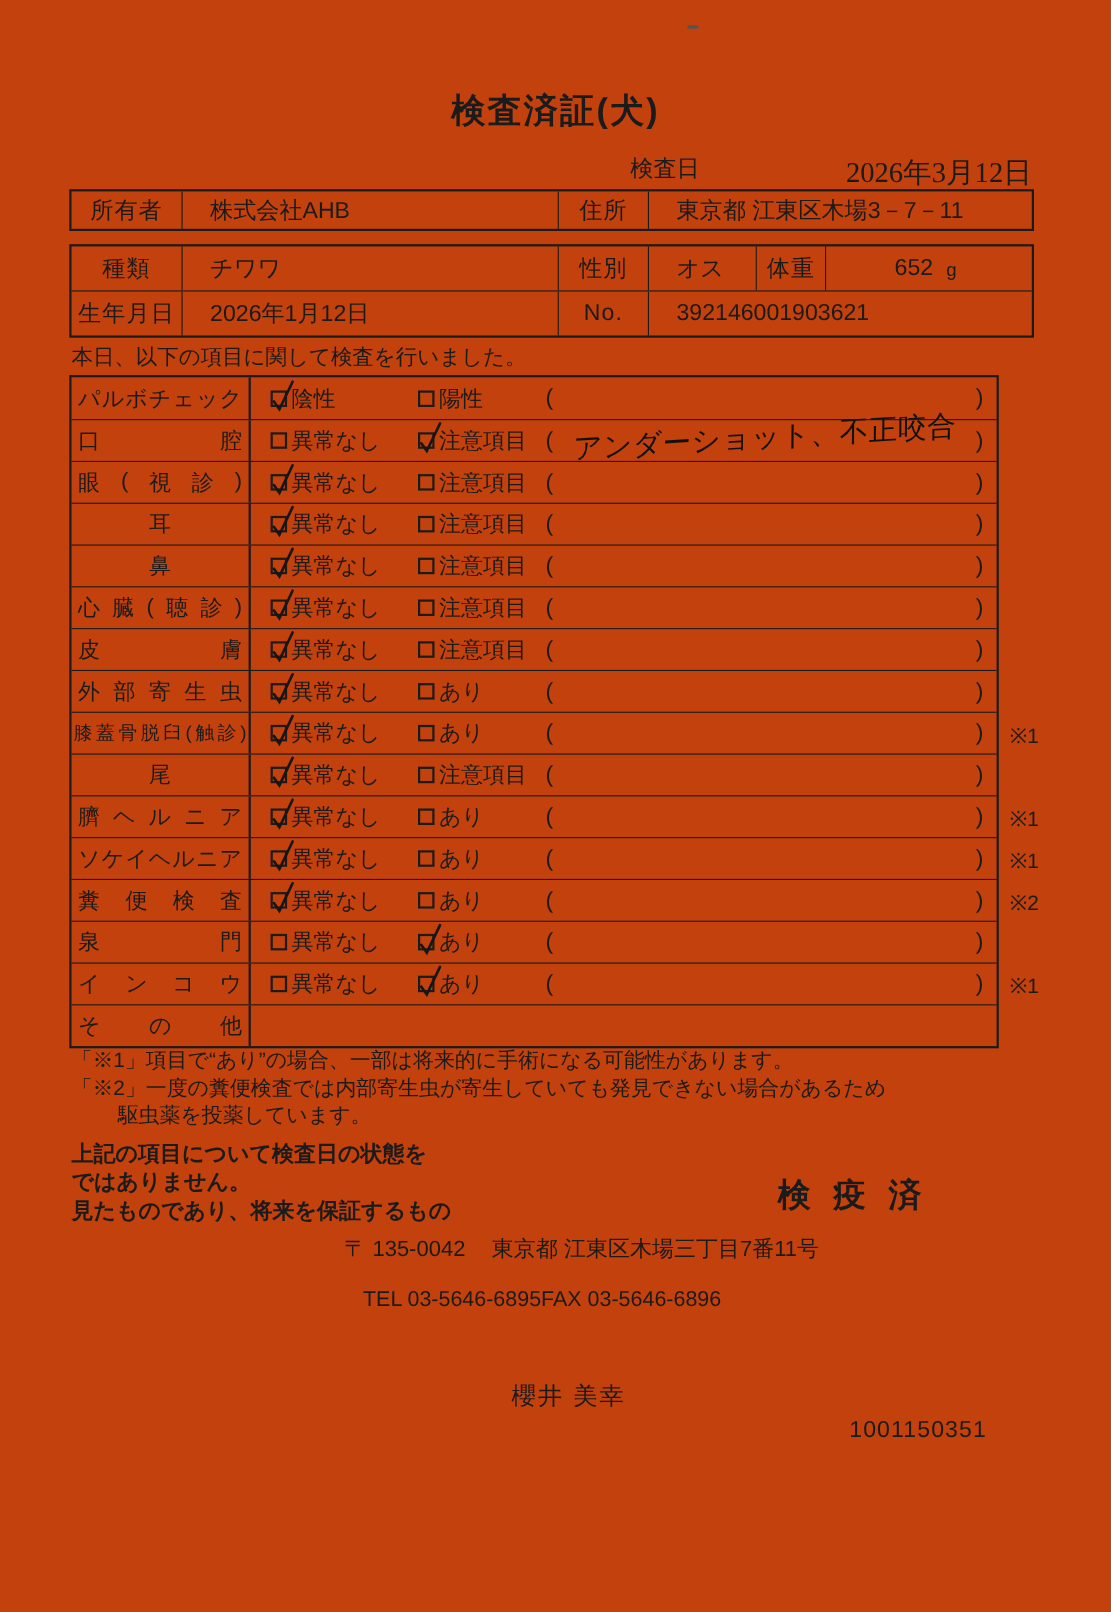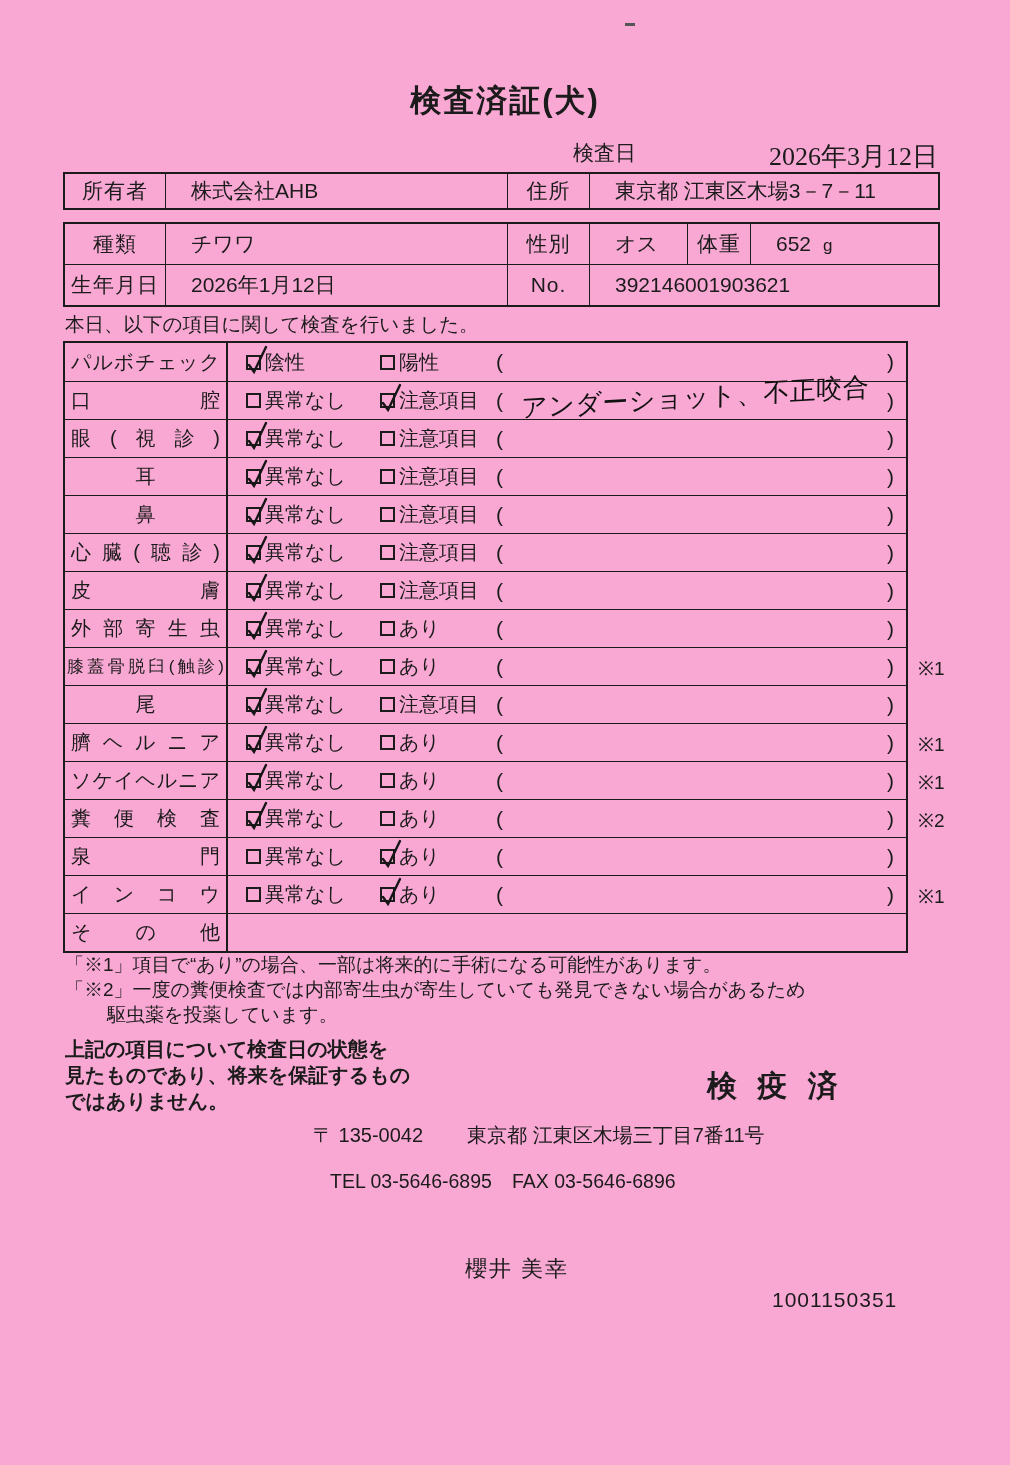--- a/index.html
+++ b/index.html
@@ -1,19 +1,19 @@
 <!DOCTYPE html>
 <html><head>
 <meta charset="utf-8">
 <style>
   * { margin:0; padding:0; box-sizing:border-box; }
   html,body { background:#e8e8e8; }
   .page {
     position:relative; width:1010px; height:1465px; margin:0 auto;
-    background:#f9a8d4; color:#1b1b1b;
+    background:#c2410c; color:#1b1b1b;
     font-family:"Liberation Sans", sans-serif;
     overflow:hidden;
   }
   .scan-artifact { position:absolute; left:625px; top:23px; width:10px; height:3px; background:#555; }
 
   .doc-title {
     position:absolute; top:80px; left:0; width:100%;
     text-align:center; font-size:31px; font-weight:bold; letter-spacing:2px;
   }
   .exam-date-label { position:absolute; left:573px; top:139px; font-size:21px; }
@@ -27,21 +27,21 @@
   .t-owner { top:172px; height:38px; }
   .t-animal { top:222px; height:85px; }
   .info-row { display:flex; flex:1; min-height:0; }
   .info-row + .info-row { border-top:1.5px solid #1b1b1b;text-align:right; }
   .cell { display:flex; align-items:center; padding:0 25px; font-size:21px; min-width:0; }
   .cell + .cell { border-left:1.5px solid #1b1b1b; }
   .cell.lbl { justify-content:center; padding:0 4px; letter-spacing:1px; }
   .w100 { width:100px; flex:none; } .w342 { width:342px; flex:none; }
   .w82 { width:82px; flex:none; } .w98 { width:98px; flex:none; } .w63 { width:63px; flex:none; }
   .grow { flex:1; }
-  .val-right { justify-content:flex-start; }
+  .val-right { justify-content:center; }
   .unit { font-size:17px; margin:3px 6px 0 12px; }
 
   .intro { position:absolute; left:65px; top:311px; font-size:19.5px; }
 
   
   .exam-table {
     position:absolute; left:63px; top:341px; width:845px;
     border:2.5px solid #1b1b1b;
   }
   .exam-row { display:flex; height:38px; position:relative; align-items:stretch; }
@@ -71,23 +71,23 @@
   .footnote-line.indent { padding-left:42px; }
 
   .disclaimer { position:absolute; left:65px; top:1036px; font-size:20px; font-weight:bold; line-height:26px; }
 
   .quarantine-stamp {
     position:absolute; left:707px; top:1066px;
     font-size:30px; font-weight:600; letter-spacing:6px; white-space:nowrap;
   }
 
   .postal-line { position:absolute; left:313px; top:1122px; font-size:20px; display:flex; }
-  .postal-code { margin-right:44px; }
+  .postal-code { margin-right:24px; }
   .tel-line { position:absolute; left:330px; top:1170px; font-size:19.5px; display:flex; }
-  .tel { margin-right:20px; }
+  .tel { }
   .clinic-name { position:absolute; left:330px; top:1222px; font-size:27px; letter-spacing:1px; }
   .vet-name { position:absolute; left:465px; top:1254px; font-size:22px; letter-spacing:2px; }
   .serial { position:absolute; left:772px; top:1288px; font-size:21px; letter-spacing:1px; }
 </style>
 </head>
 <body>
 
 <div class="page">
 
   <div class="scan-artifact"></div>
@@ -521,22 +521,22 @@
     </div>
 
   <div class="footnotes" id="footnotes">
       <div class="footnote-line">「※1」項目で“あり”の場合、一部は将来的に手術になる可能性があります。</div>
       <div class="footnote-line">「※2」一度の糞便検査では内部寄生虫が寄生していても発見できない場合があるため</div>
       <div class="footnote-line indent">駆虫薬を投薬しています。</div>
     </div>
 
   <div class="disclaimer">
     <div>上記の項目について検査日の状態を</div>
+    <div>ではありません。</div>
     <div>見たものであり、将来を保証するもの</div>
-    <div>ではありません。</div>
   </div>
 
   <div class="quarantine-stamp">検 疫 済</div>
 
   <div class="postal-line">
     <span class="postal-code">〒 135-0042</span>
     <span>東京都 江東区木場三丁目7番11号</span>
   </div>
 
   <div class="tel-line">

